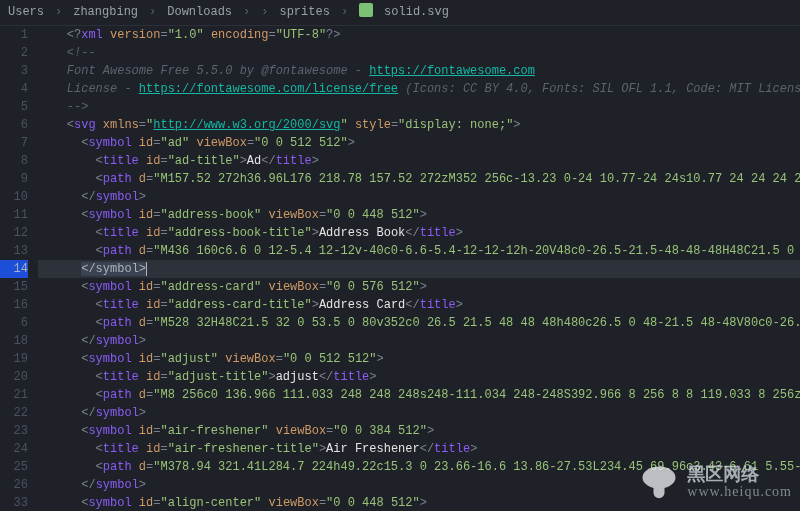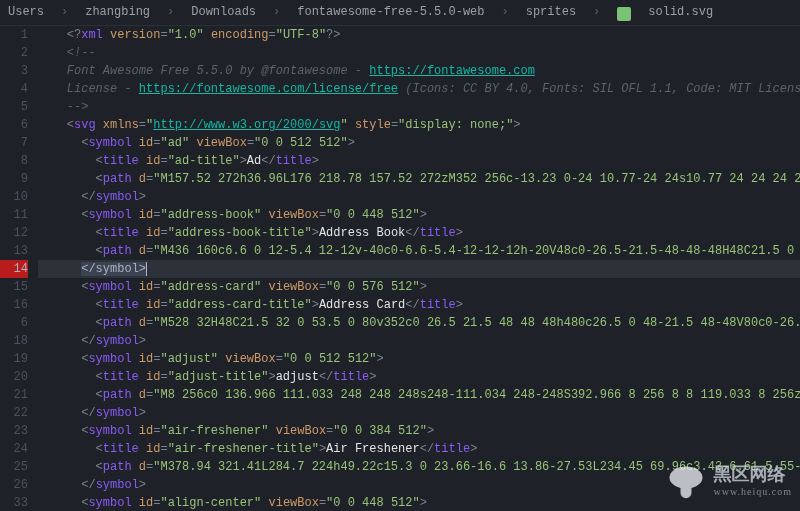--- a/index.html
+++ b/index.html
@@ -3,38 +3,38 @@
 <meta charset="utf-8">
 <style>
   * { margin:0; padding:0; box-sizing:border-box; }
   html,body {
     width:800px; height:511px; overflow:hidden;
     background:#1e2127; color:#abb2bf;
     font-family:Menlo,Consolas,"Courier New",monospace;
     font-size:12px; line-height:18px;
   }
   .crumbs {
-    display:flex; align-items:flex-end; gap:17px;
+    display:flex; align-items:flex-start; gap:11px;
     padding:3px 8px 4px 8px; font-size:12px; color:#9aa0aa;
     border-bottom:1px solid #2a2f38;
   }
   .crumbs .sep { color:#5a6070; }
   .crumbs .file-ico {
     width:14px; height:14px; display:inline-block;
     background:#7bc275; border-radius:2px;
   }
   .editor { display:flex; height:calc(100% - 24px); }
   .gutter {
     width:38px; text-align:right; color:#4b5161;
     padding:0 10px 0 0; user-select:none;
   }
   .code { flex:1; white-space:pre; overflow:hidden; }
   .line { height:18px; }
   .line.cur { background:#2c313a; }
-  .gutter .line.cur { color:#abb2bf; background:#b91c1c; }
+  .gutter .line.cur { color:#abb2bf; background:#1d4ed8; }
   .cursor-caret { display:inline-block; width:1px; height:14px; background:#aeb6c2; vertical-align:middle; }
 
   
   .pnc { color:#7c828f; }       
   .tag { color:#8b5cf6; }       
   .attr{ color:#d19a66;margin-top:16px; }       
   .str { color:#98c379; }       
   .txt { color:#e5e5e5; }       
   .cmt { color:#5b6270; font-style:italic; }
   .lnk { color:#14b8a6; text-decoration:underline; }
@@ -43,33 +43,32 @@
   
   .mark {
     position:absolute; right:8px; bottom:6px;
     display:flex; align-items:center; gap:6px;
     color:#cfd4dd; font-family:Liberation Serif, serif; font-size:18px; font-weight:700;
     opacity:.78;
   }
   .mark .mush {
     width:44px; height:44px;
   }
-  .mark small { display:block; font-size:10px; color:#9ca2ad; font-weight:400; letter-spacing:1px; }
+  .mark small { display:block; font-size:14px; color:#9ca2ad; font-weight:400; letter-spacing:1px; }
 </style>
 </head>
 <body>
 
 <div class="crumbs">
     <span>Users</span>
     <span class="sep">›</span>
     <span>zhangbing</span>
     <span class="sep">›</span>
     <span>Downloads</span>
     <span class="sep">›</span>
-    <span>fontawesome-free-5.5.0-web</span>
     <span class="sep">›</span>
     <span>sprites</span>
     <span class="sep">›</span>
     <span class="file-ico"></span>
     <span>solid.svg</span>
   </div>
 
 <div class="editor">
   <div class="gutter">
       <div class="line">1</div>

